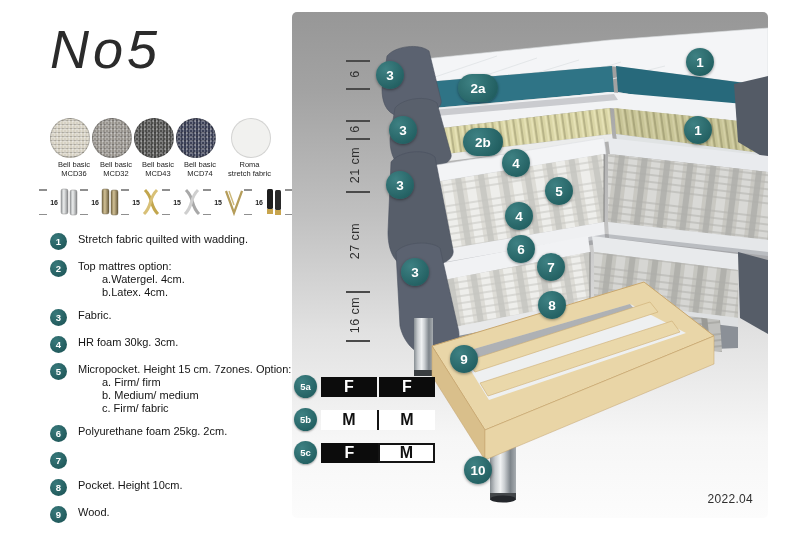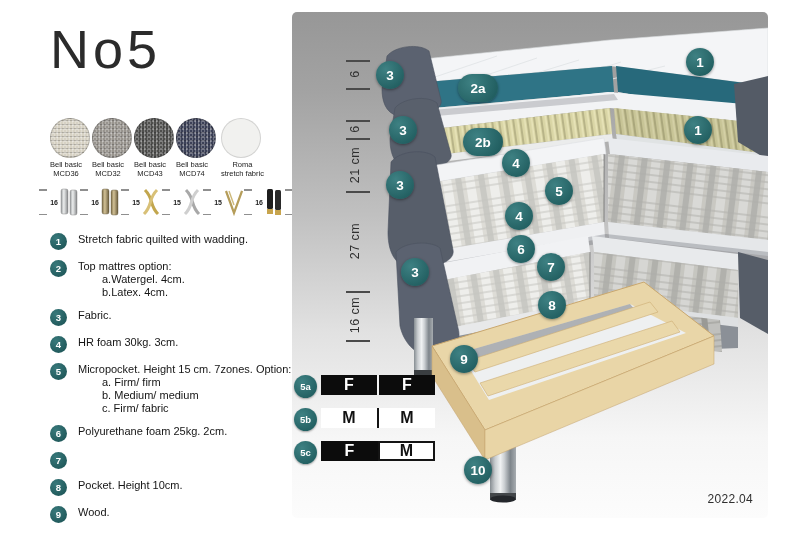--- a/index.html
+++ b/index.html
@@ -1,25 +1,25 @@
 <!DOCTYPE html>
 <html><head>
 <meta charset="utf-8">
 <style>
   html,body{margin:0;padding:0;background:#fff;width:800px;height:533px;overflow:hidden;
     font-family:"Liberation Sans","DejaVu Sans",sans-serif;-webkit-font-smoothing:antialiased;}
   .stage{position:relative;width:800px;height:533px;background:#fff;}
 
   
   .left{position:absolute;left:0;top:0;width:292px;height:533px;background:#fff;}
-  .title{position:absolute;left:50px;top:18px;font-size:54px;font-weight:300;letter-spacing:4px;color:#2b2b2b;}
+  .title{position:absolute;left:50px;top:18px;font-size:54px;font-weight:300;letter-spacing:4px;color:#2b2b2b;font-style:italic;}
   .subtitle{position:absolute;left:52px;top:84px;font-size:21px;font-weight:400;letter-spacing:1.2px;color:#4a4a4a;}
 
   .swatches{position:absolute;left:50px;top:118px;display:flex;gap:2px;}
-  .swatch-item{width:40px;display:flex;flex-direction:column;align-items:flex-start;}
+  .swatch-item{width:40px;display:flex;flex-direction:column;align-items:flex-end;}
   .swatch-item.last{margin-left:3px;width:50px;}
   .swatch{width:38px;height:38px;border-radius:50%;border:1px solid rgba(0,0,0,.18);
     background-image:
       radial-gradient(circle at 50% 50%, rgba(255,255,255,.30) 0 1px, transparent 1.3px),
       repeating-linear-gradient(0deg, rgba(0,0,0,.20) 0 1px, transparent 1px 4px),
       repeating-linear-gradient(90deg, rgba(255,255,255,.25) 0 1px, transparent 1px 3px);
     background-size:4px 4px,auto,auto;}
   .swatch.plain{background-image:none;border:1px solid rgba(0,0,0,.12);}
   .swatch-cap{margin-top:3px;font-size:7.5px;line-height:8.5px;color:#222;text-align:center;white-space:nowrap;}
 
@@ -45,21 +45,21 @@
 
   .tick{position:absolute;left:54px;width:24px;height:2px;background:#4a4a4a;}
   .rlabel{position:absolute;left:63px;transform:translate(-50%,-50%) rotate(-90deg);font-size:12.5px;color:#2e2e2e;white-space:nowrap;letter-spacing:.5px;}
 
   .dbadge{position:absolute;width:28px;height:28px;border-radius:50%;
     background:radial-gradient(circle at 35% 30%,#3e8183,#225f61 78%);
     color:#fff;font-weight:bold;font-size:13.5px;display:flex;align-items:center;justify-content:center;
     box-shadow:0 1px 3px rgba(0,0,0,.4);}
   .dbadge.pill{width:40px;border-radius:14px;}
 
-  .frow{position:absolute;left:2px;display:flex;}
+  .frow{position:absolute;left:2px;display:flex;align-items:center;}
   .fcirc{width:23px;height:23px;border-radius:50%;background:radial-gradient(circle at 35% 30%,#3e8183,#225f61 78%);
     color:#fff;font-size:9.5px;font-weight:bold;display:flex;align-items:center;justify-content:center;margin-right:4px;
     box-shadow:0 1px 2px rgba(0,0,0,.35);}
   .fbar{display:flex;width:114px;height:20px;}
   .fbar.outlined{box-shadow:inset 0 0 0 2px #141414;background:#fff;}
   .fcell{flex:1;display:flex;align-items:center;justify-content:center;font-weight:bold;font-size:16px;line-height:1;}
   .fcell.dark{background:#0c0c0c;color:#fff;}
   .fcell.light{background:#fff;color:#111;}
   .fcell.light.boxed{box-shadow:inset 0 0 0 2px #141414;}
   .fdiv{width:2px;flex-shrink:0;}

